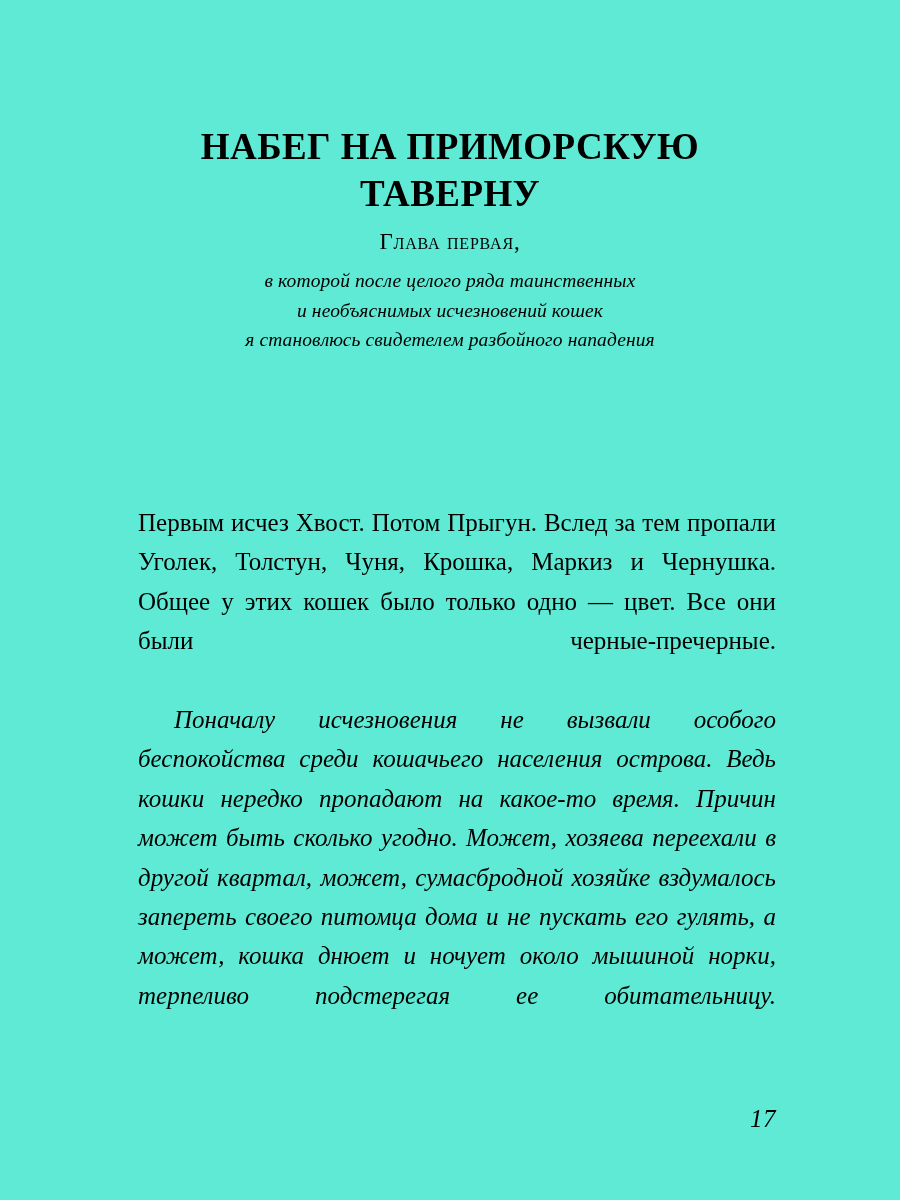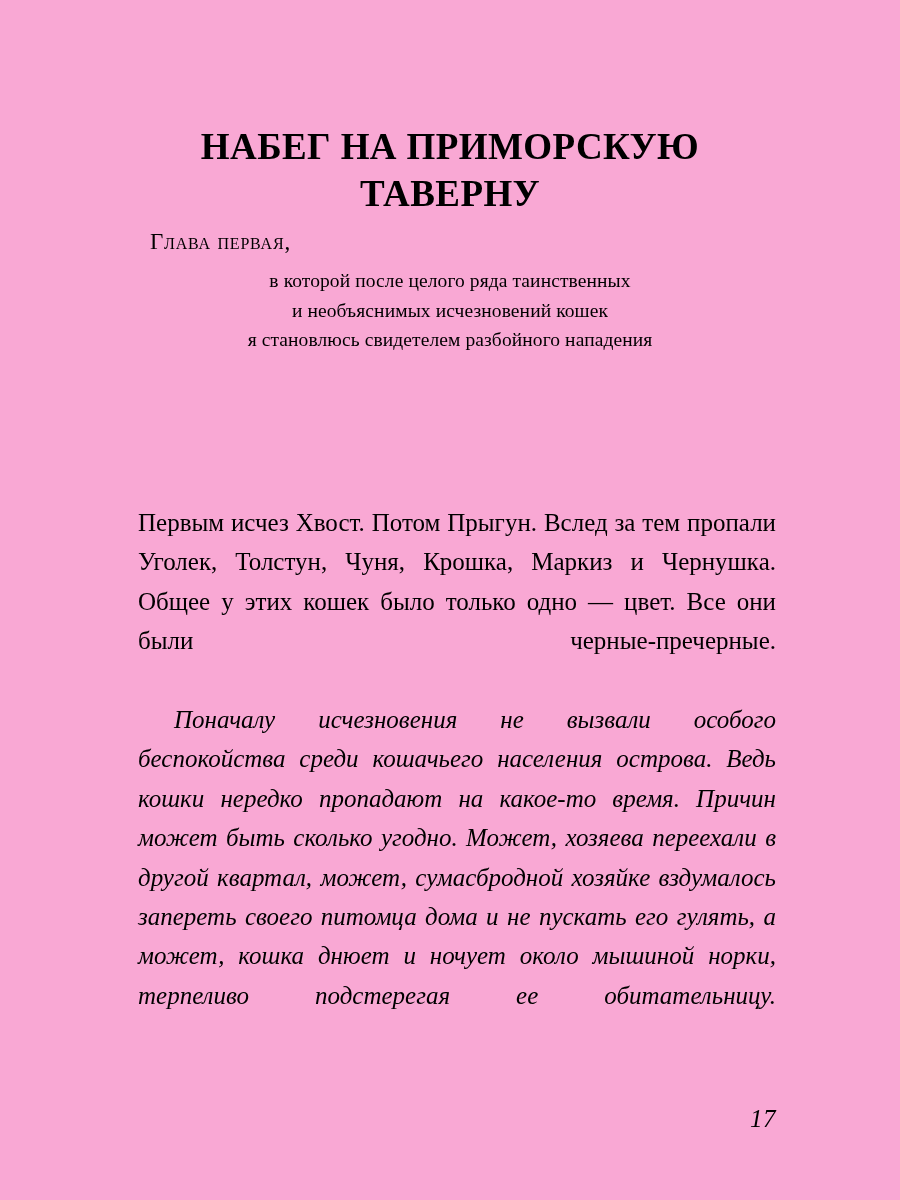--- a/index.html
+++ b/index.html
@@ -5,21 +5,21 @@
   html, body {
     margin: 0;
     padding: 0;
     background: #ffffff;
   }
 
   .page {
     position: relative;
     width: 900px;
     height: 1200px;
-    background: #f9a8d4;
+    background: #5eead4;
     overflow: hidden;
     font-family: "Liberation Serif", "DejaVu Serif", serif;
     color: #000000;
     -webkit-font-smoothing: antialiased;
   }
 
   
   .chapter-title {
     position: absolute;
     left: 150px;
@@ -35,33 +35,35 @@
     display: block;
     white-space: nowrap;
   }
 
   
   .chapter-label {
     position: absolute;
     left: 150px;
     top: 228px;
     width: 600px;
+    text-align: center;
     font-size: 23px;
     line-height: 28px;
     font-variant: small-caps;
     letter-spacing: 0.8px;
   }
 
   
   .chapter-subtitle {
     position: absolute;
     left: 120px;
     top: 266px;
     width: 660px;
     text-align: center;
+    font-style: italic;
     font-size: 19.5px;
     line-height: 29.5px;
     letter-spacing: 0.1px;
   }
   .chapter-subtitle .sub-line {
     display: block;
     white-space: nowrap;
   }
 
   

